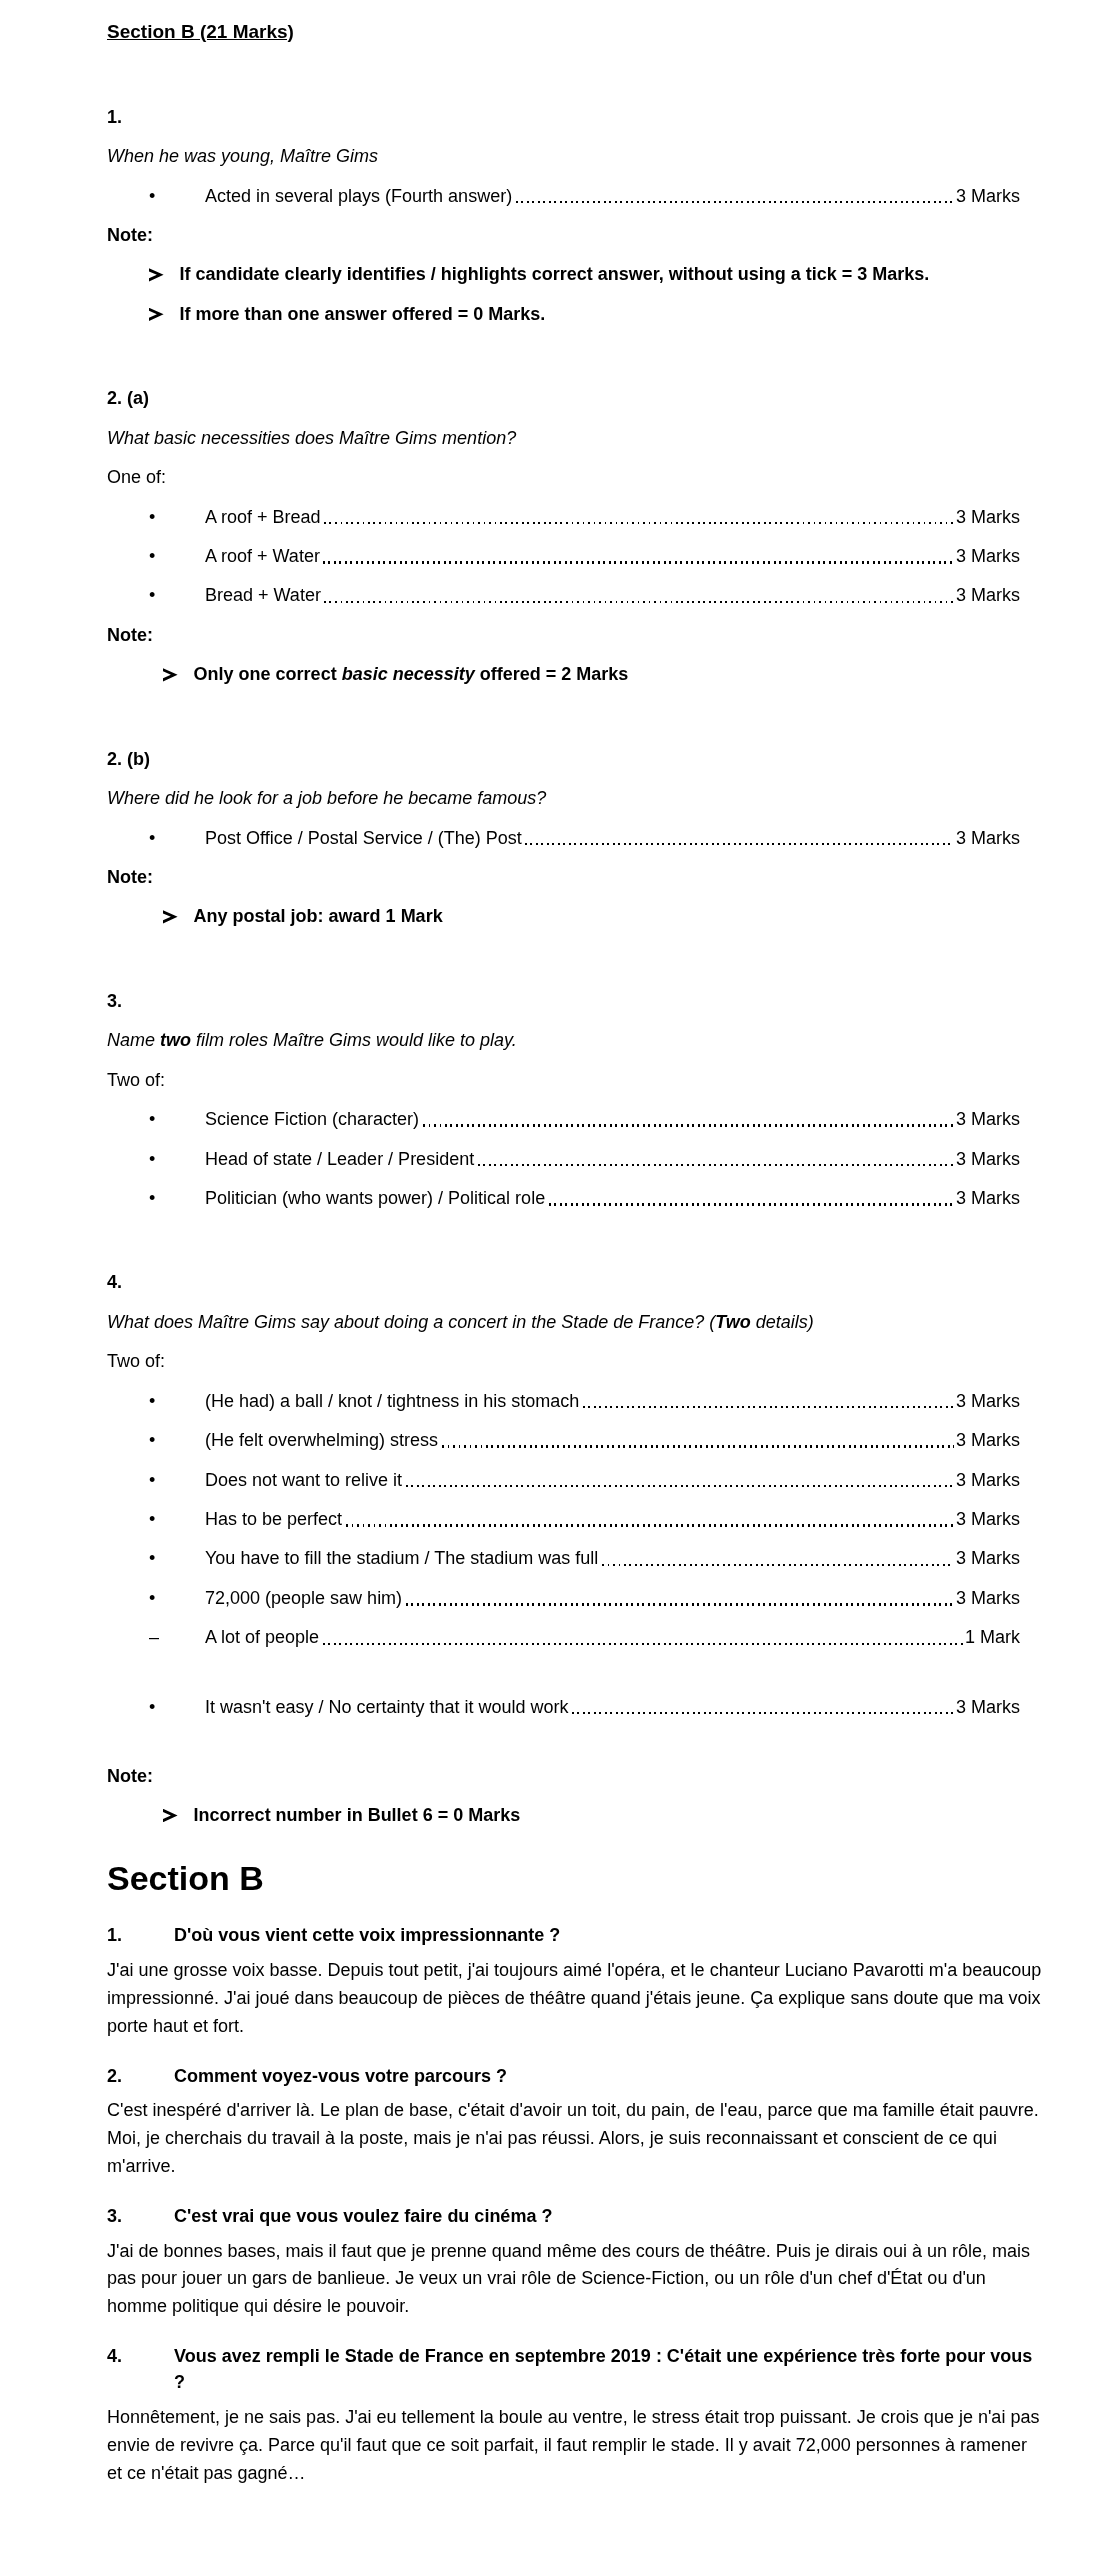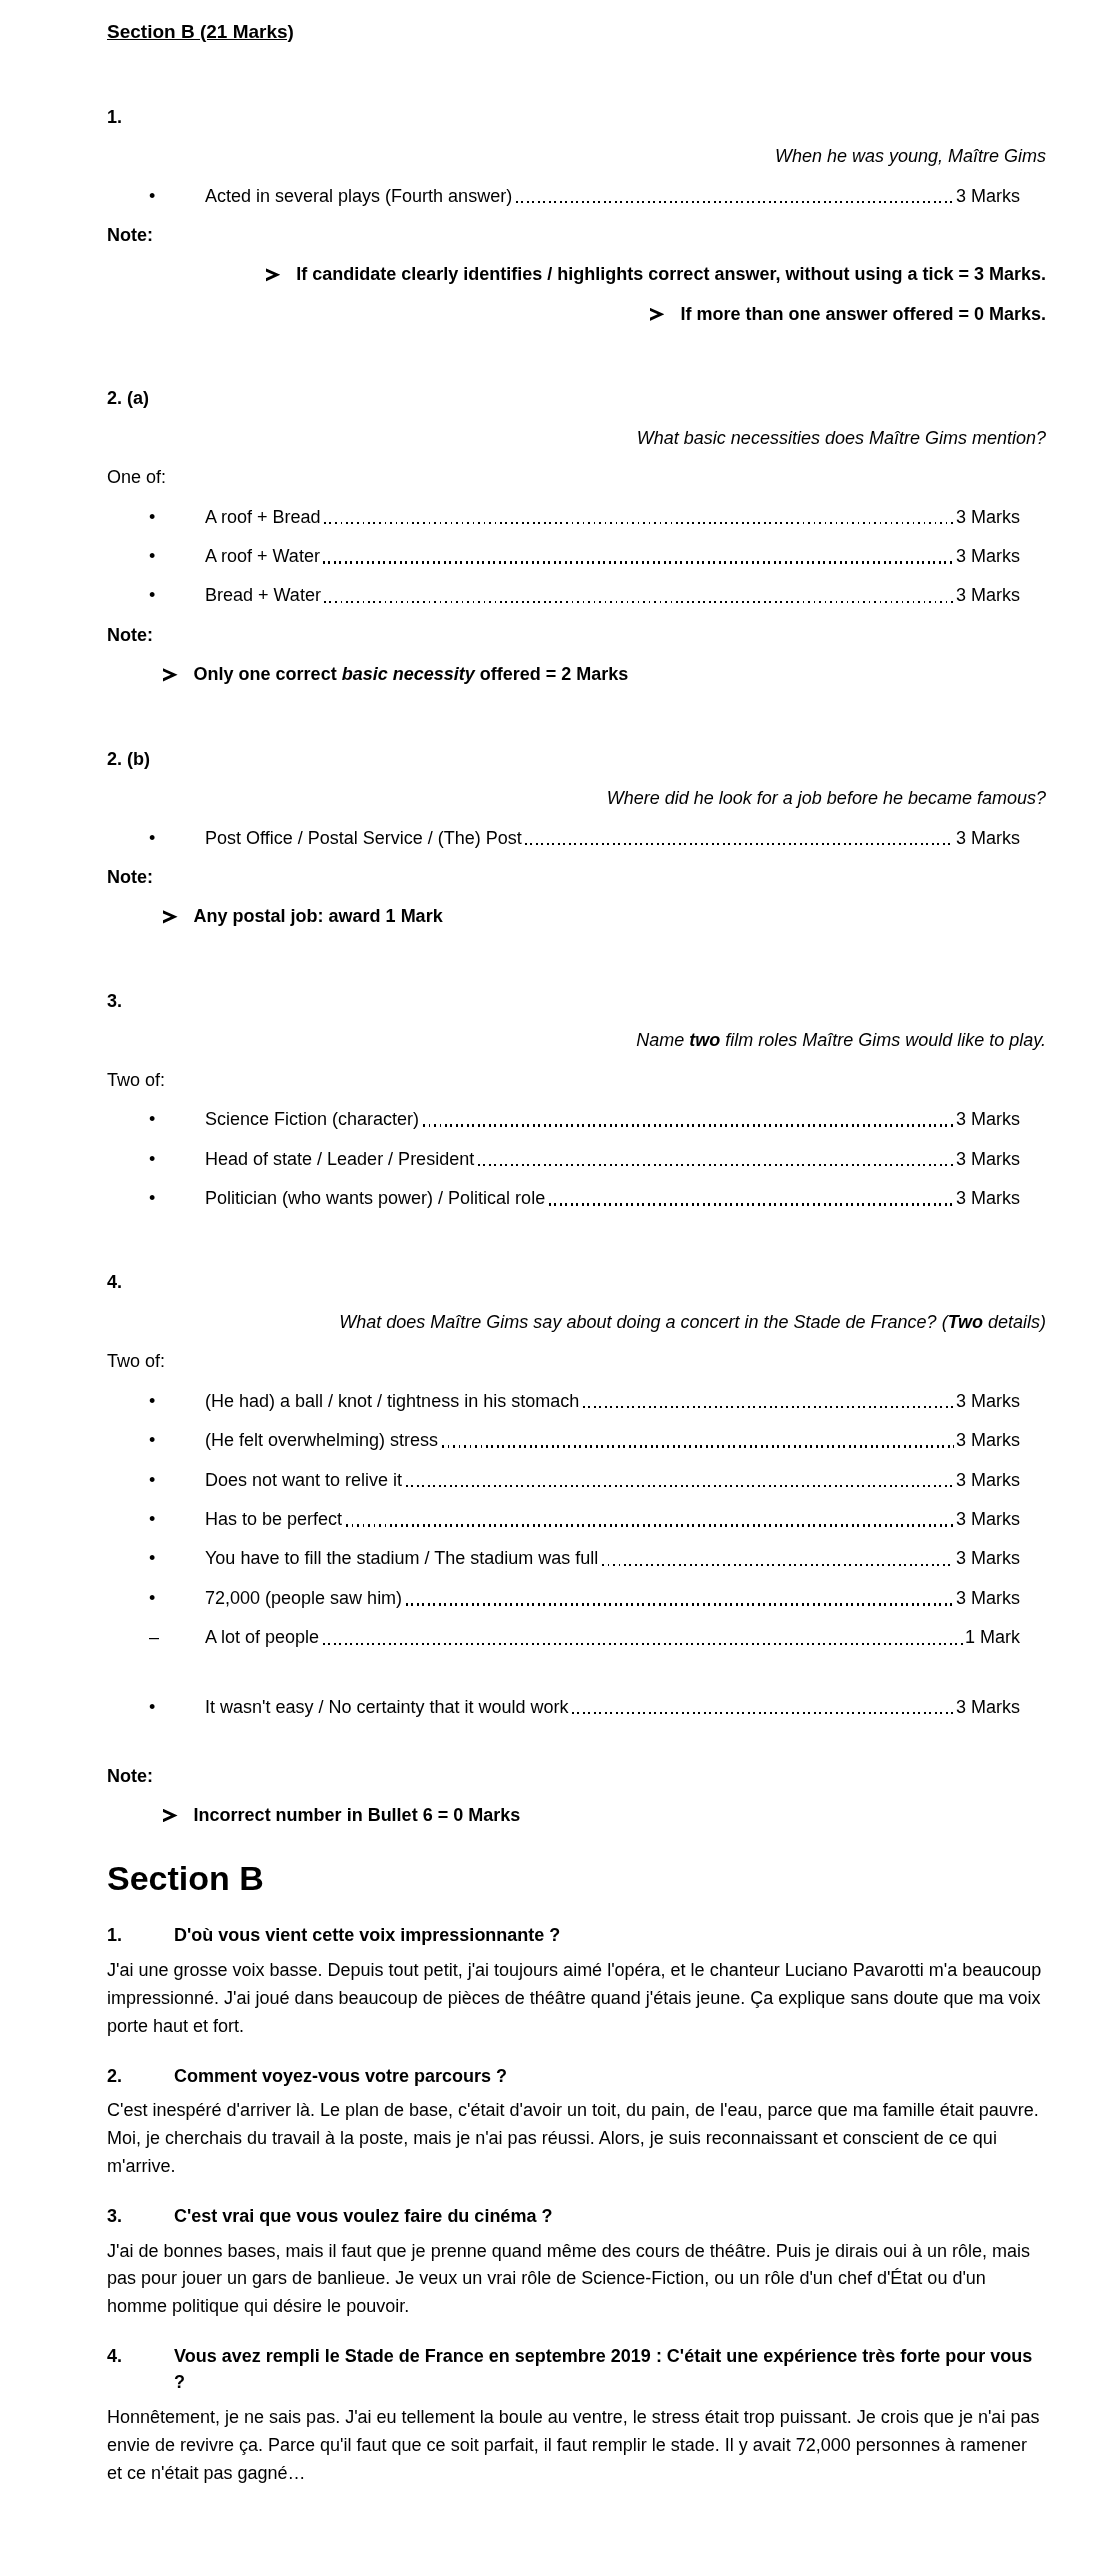--- a/index.html
+++ b/index.html
@@ -16,21 +16,21 @@
   .doc-title {
     font-size: 19px;
     font-weight: bold;
     text-decoration: underline;
     line-height: 1.45;
   }
 
   .qblock { margin-top: 58px; }
   .line { line-height: 1.45; margin-bottom: 13.4px; }
   .qnum { font-weight: bold; }
-  .prompt { font-style: italic; text-align: right; }
+  .prompt { font-style: italic; }
   .prompt .em { font-weight: bold; }
   .qualifier { }
 
   .answer {
     display: flex;
     align-items: baseline;
     padding-left: 42px;
     margin-right: 26px;
     margin-bottom: 13.4px;
     line-height: 1.45;
@@ -48,21 +48,21 @@
   .marks { flex: none; white-space: nowrap; }
 
   .note-label { font-weight: bold; line-height: 1.45; margin-bottom: 13.4px; }
   .note {
     display: flex;
     align-items: flex-start;
     font-weight: bold;
     line-height: 1.45;
     margin-bottom: 13.4px;
   }
-  .note.lvl1 { padding-left: 42px; justify-content: flex-end; }
+  .note.lvl1 { padding-left: 42px; }
   .note.lvl2 { padding-left: 56px; }
   .note .ntext .em { font-style: italic; margin-top: 44px; }
   .arrow-icon {
     display: inline-block;
     flex: none;
     width: 14.6px;
     height: 13.4px;
     margin: 6.7px 16px 0 0;
     background: #000;
     clip-path: polygon(0 0, 100% 50%, 0 100%, 0 76%, 54% 50%, 0 24%);

